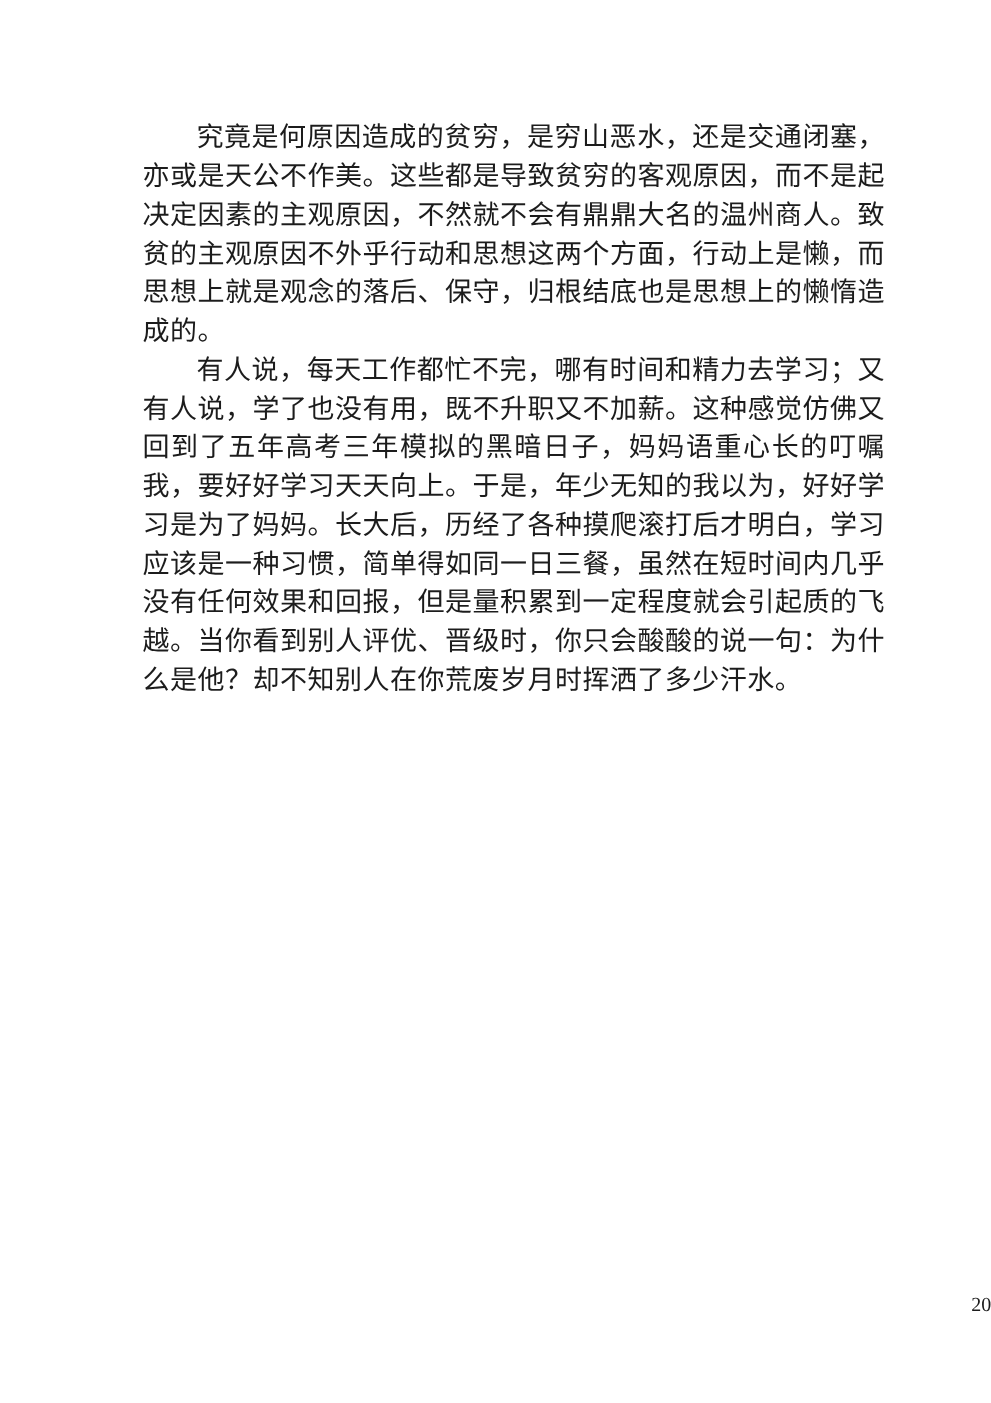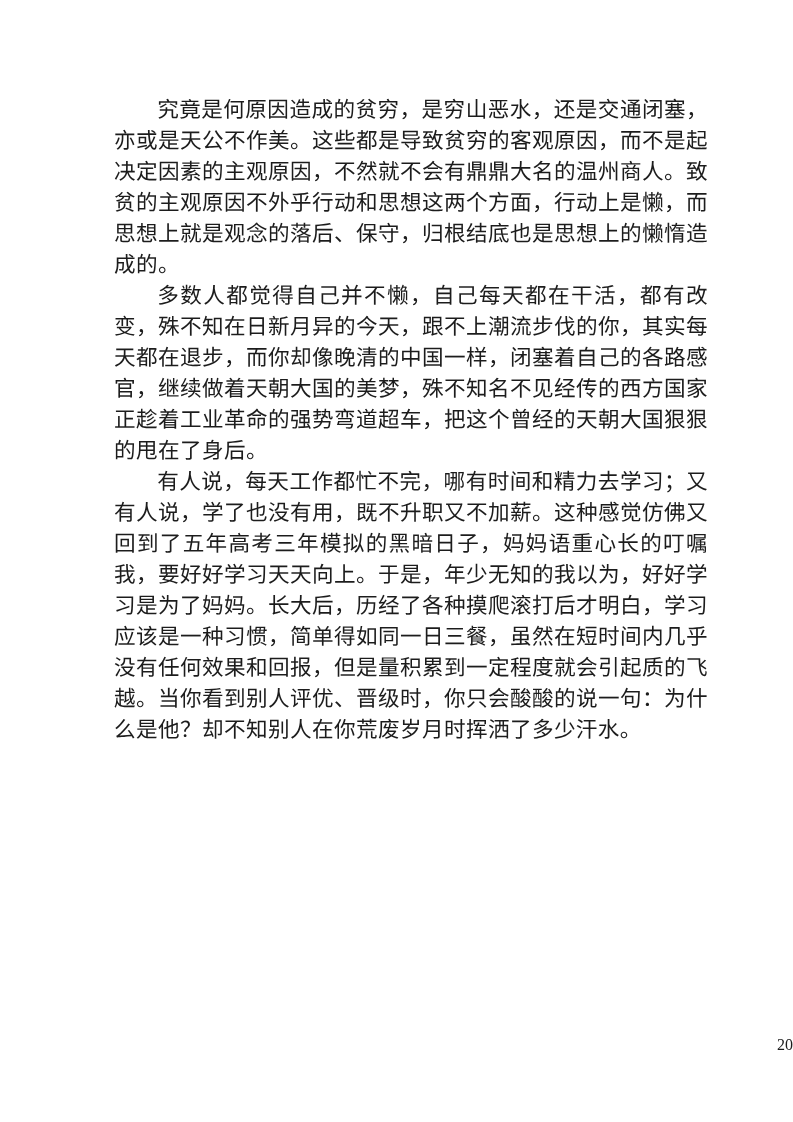--- a/index.html
+++ b/index.html
@@ -51,21 +51,20 @@
     color: #1c1c1c;
   }
 </style>
 </head>
 <body>
 
 <div class="page">
 
   <div class="text-block">
     <p>究竟是何原因造成的贫穷，是穷山恶水，还是交通闭塞，亦或是天公不作美。这些都是导致贫穷的客观原因，而不是起决定因素的主观原因，不然就不会有鼎鼎大名的温州商人。致贫的主观原因不外乎行动和思想这两个方面，行动上是懒，而思想上就是观念的落后、保守，归根结底也是思想上的懒惰造成的。</p>
-    <p>多数人都觉得自己并不懒，自己每天都在干活，都有改变，殊不知在日新月异的今天，跟不上潮流步伐的你，其实每天都在退步，而你却像晚清的中国一样，闭塞着自己的各路感官，继续做着天朝大国的美梦，殊不知名不见经传的西方国家正趁着工业革命的强势弯道超车，把这个曾经的天朝大国狠狠的甩在了身后。</p>
     <p>有人说，每天工作都忙不完，哪有时间和精力去学习；又有人说，学了也没有用，既不升职又不加薪。这种感觉仿佛又回到了五年高考三年模拟的黑暗日子，妈妈语重心长的叮嘱我，要好好学习天天向上。于是，年少无知的我以为，好好学习是为了妈妈。长大后，历经了各种摸爬滚打后才明白，学习应该是一种习惯，简单得如同一日三餐，虽然在短时间内几乎没有任何效果和回报，但是量积累到一定程度就会引起质的飞越。当你看到别人评优、晋级时，你只会酸酸的说一句：为什么是他？却不知别人在你荒废岁月时挥洒了多少汗水。</p>
   </div>
 
   <div class="footer">
     <span class="page-number">20</span>
   </div>
 
 </div>
 
 </body></html>

